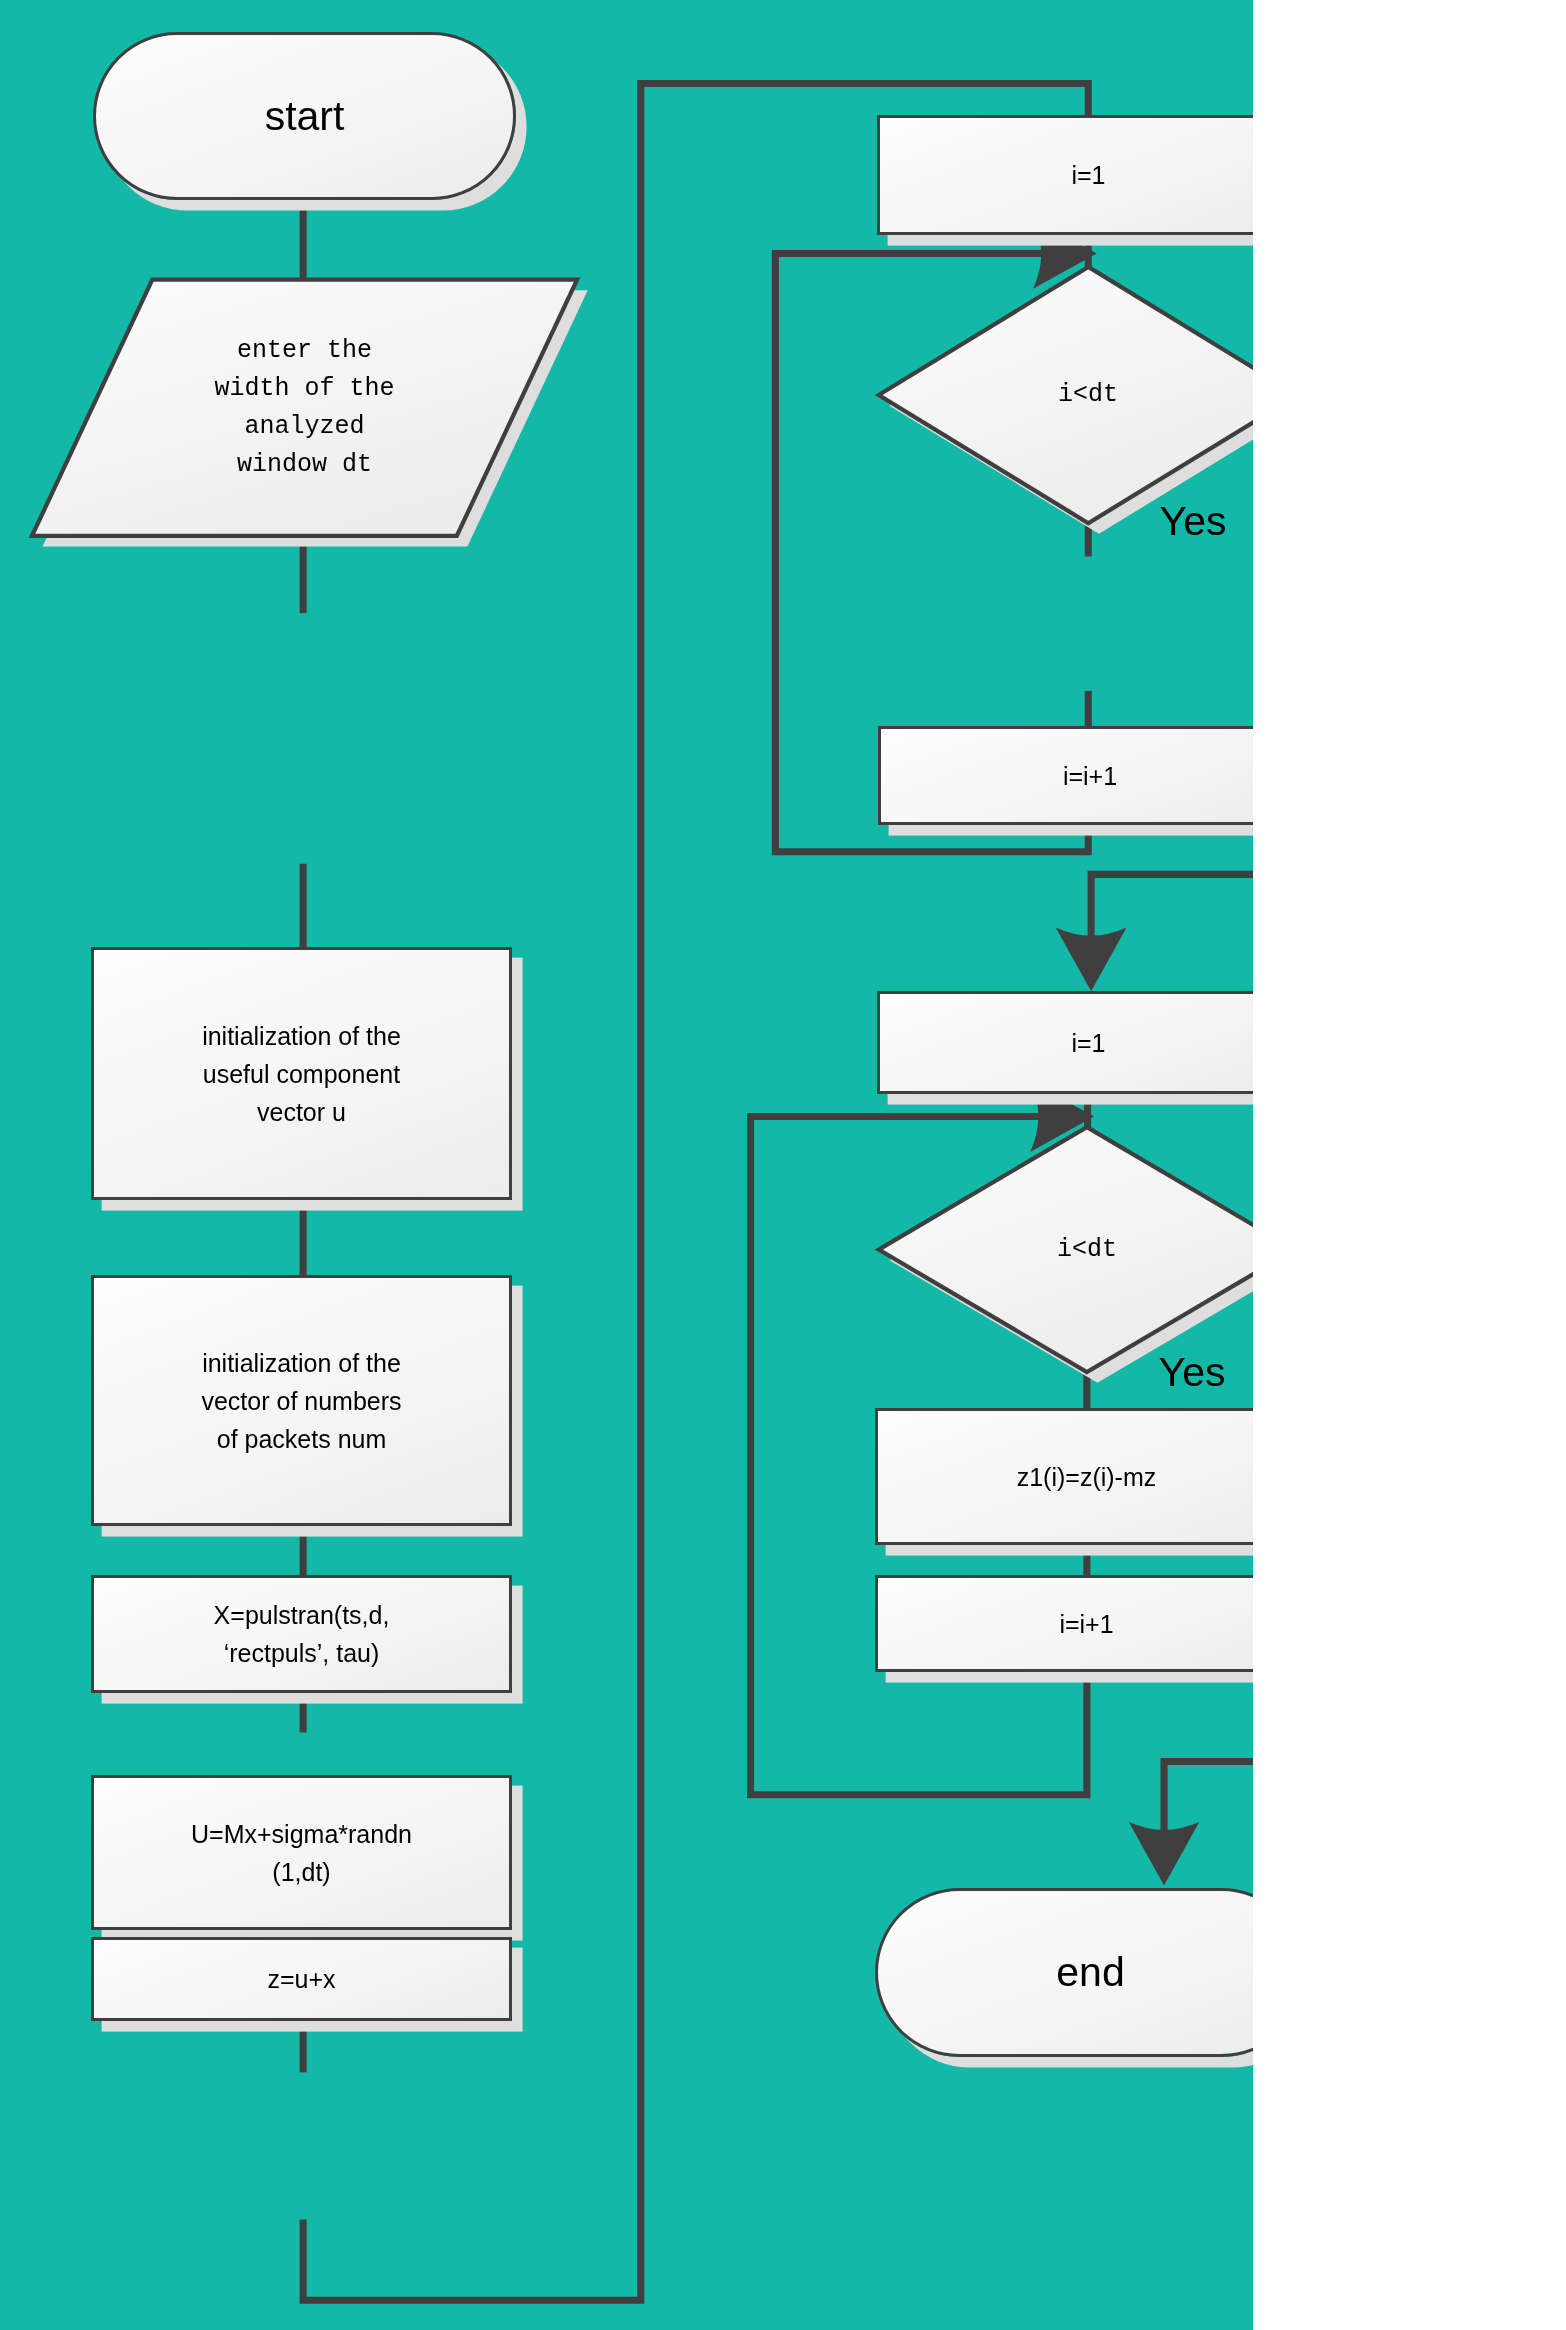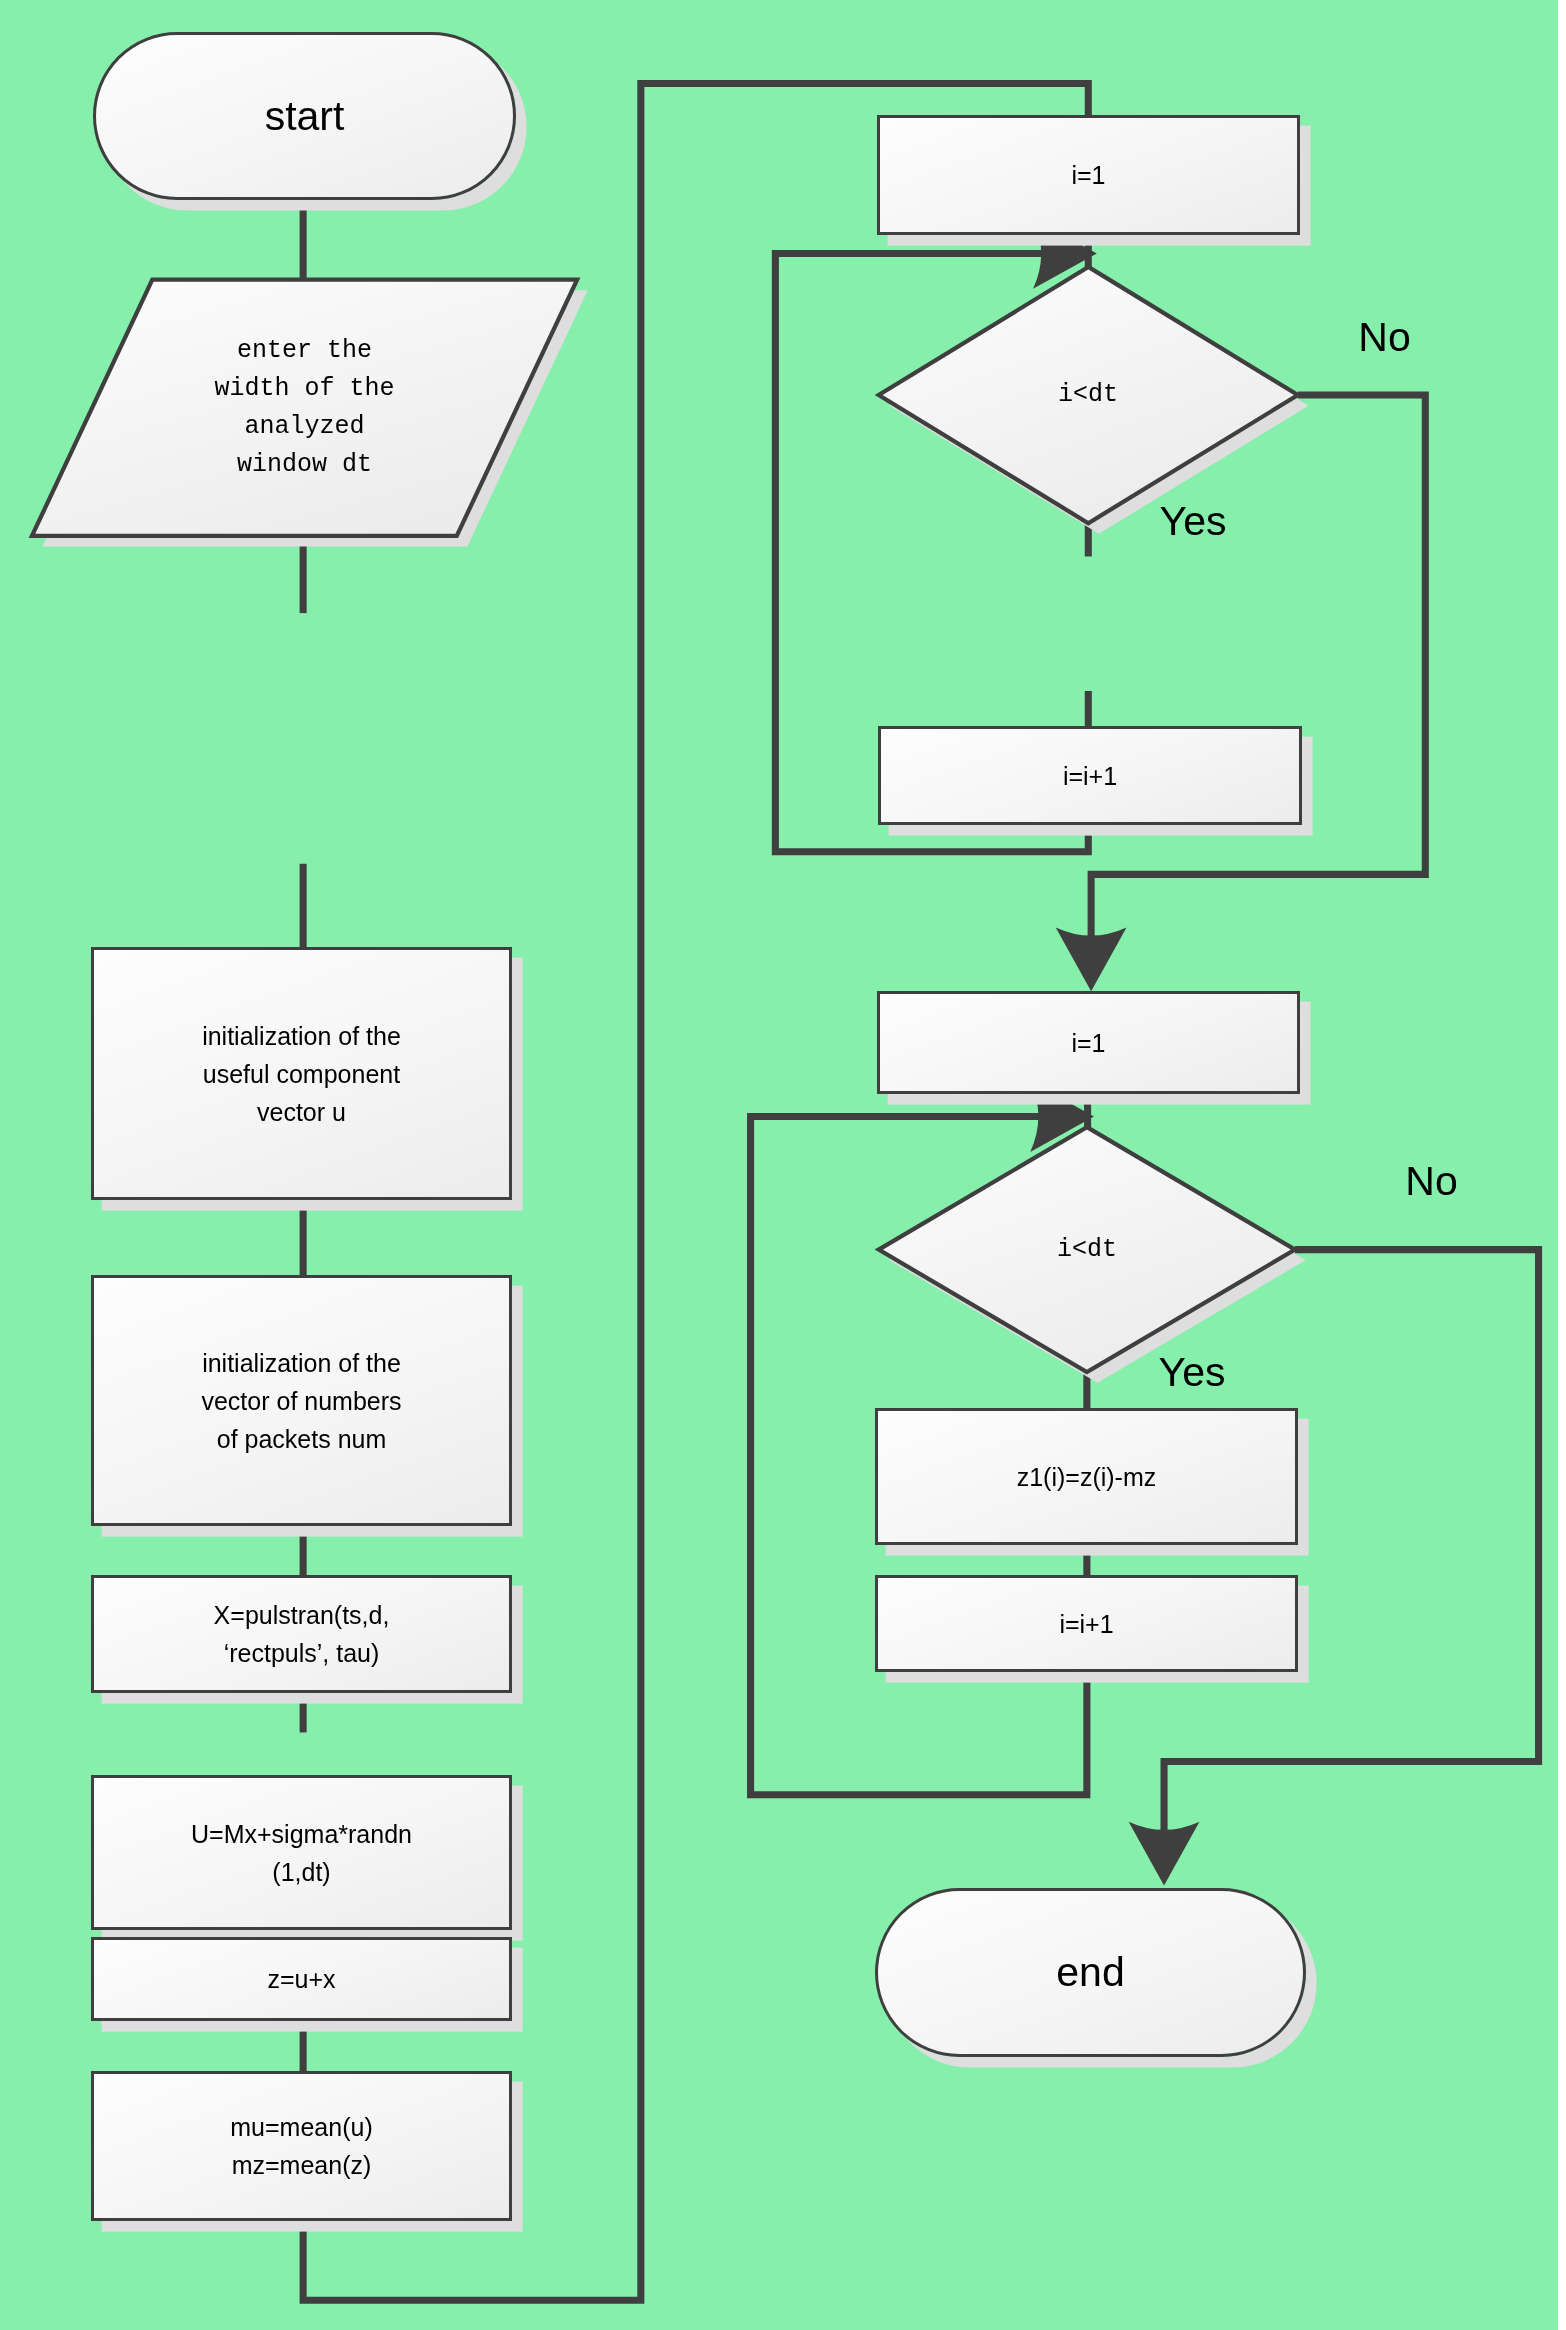--- a/index.html
+++ b/index.html
@@ -1,19 +1,19 @@
 <!DOCTYPE html>
 <html style="font-size:11.3px"><head>
 <meta charset="utf-8">
 <style>
   html,body{margin:0;padding:0;background:#ffffff;}
   .canvas{
     position:relative;
-    width:1558px;height:2330px;
-    background:#86efac;
+    width:1253px;height:2330px;
+    background:#14b8a6;
     font-family:"Liberation Sans", sans-serif;
     color:#000;
     overflow:hidden;
   }
   .layer{position:absolute;left:0;top:0;z-index:1;}
   .node{
     position:absolute;z-index:2;
     box-sizing:border-box;
     border:3.5px solid #3f3f3f;
     background:linear-gradient(160deg,#fdfdfd 0%,#f5f5f5 55%,#ececec 100%);
@@ -125,24 +125,20 @@
 
   <div class="node" style="left:91px;top:1731px;width:421px;height:155px;margin-top:44px;">
     <span>U=Mx+sigma*randn
 (1,dt)</span>
   </div>
 
   <div class="node" style="left:91px;top:1937px;width:421px;height:84px;">
     <span>z=u+x</span>
   </div>
 
-  <div class="node" style="left:91px;top:2071px;width:421px;height:150px;">
-    <span>mu=mean(u)
-mz=mean(z)</span>
-  </div>
 
   <div class="node" style="left:877px;top:115px;width:423px;height:120px;">
     <span>i=1</span>
   </div>
 
   <div class="shape-label" style="left:911px;top:338px;width:354px;height:113px;">
     <span>i&lt;dt</span>
   </div>
 
 

